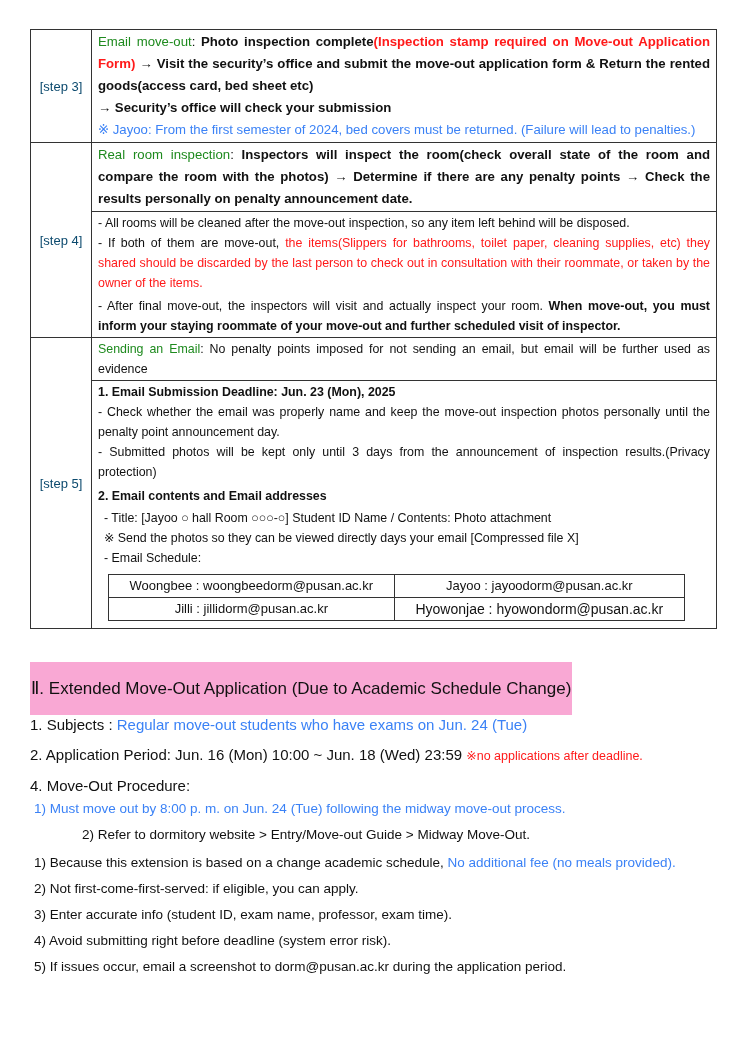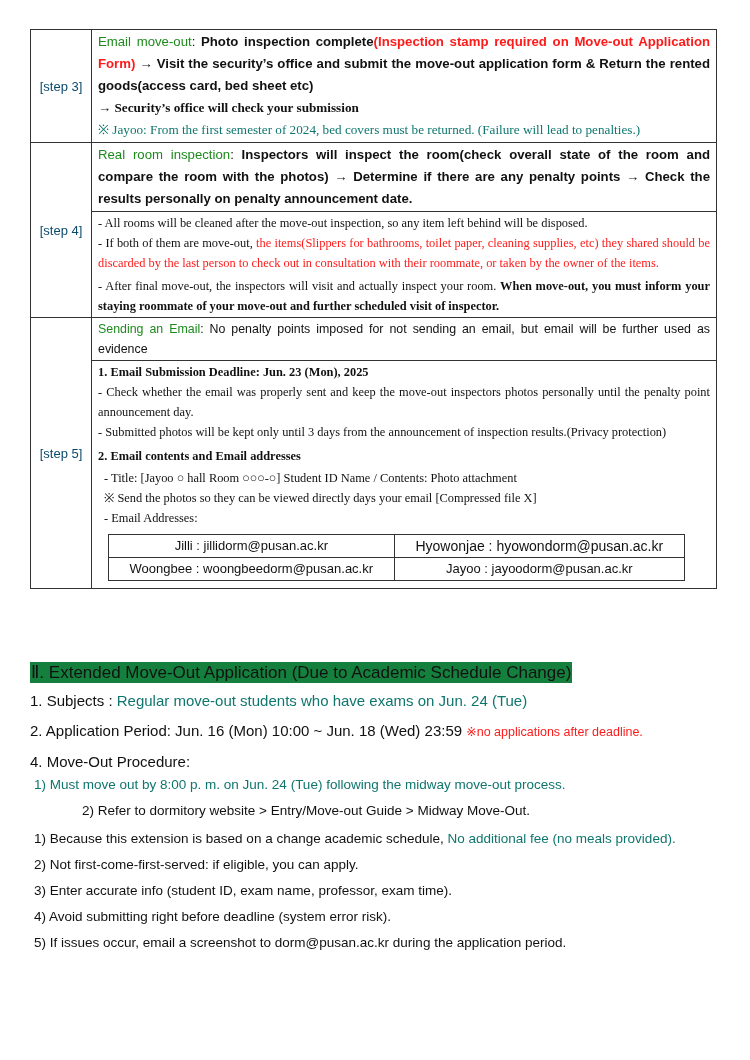--- a/index.html
+++ b/index.html
@@ -1,38 +1,38 @@
 <!DOCTYPE html>
 <html><head>
 <meta charset="utf-8">
 <style>
   html, body { margin:0; padding:0; background:#ffffff; }
   body { width:750px; height:1060px; position:relative; overflow:hidden;
          font-family:"Liberation Sans", "DejaVu Sans", sans-serif; color:#111; }
   .green { color:#1e8a1e; }
   .red { color:#ff1a1a; }
-  .blue { color:#0f766e; }
+  .blue { color:#3b82f6; }
   .bold { font-weight:bold; }
 
   table.steps { position:absolute; left:30px; top:29px; width:687px; border-collapse:collapse;
                 border:1.5px solid #333; }
   table.steps td { border:1px solid #333; vertical-align:middle; padding:0; }
   td.label { width:60px; text-align:center; font-size:13px; color:#0c4a6e; }
   .cell { padding:1px 6px 1px 6px; font-size:13.2px; line-height:22px; text-align:justify; }
   .cell.small { font-size:12.4px; line-height:20px; }
-  .cell p { margin:0;font-family:Liberation Serif, serif; }
+  .cell p { margin:0; }
   .sub { border-top:1px solid #333; }
   .indent2 { padding-left:20px; }
 
   table.emails { border-collapse:collapse; margin:6px 0 6px 10px; width:577px; }
   table.emails td { border:1px solid #333; font-size:13px; text-align:center; height:22px; padding:0 4px; }
   table.emails td.big { font-size:14px; }
 
   .sec2 { position:absolute; left:30px; top:662px; width:700px; }
-  .sec-title { display:inline-block; background:#15803d; font-size:17px; padding:0 1px; margin-bottom:8px; }
+  .sec-title { display:inline-block; background:#f9a8d4; font-size:17px; padding:16px 1px; }
   .line { font-size:15px; line-height:20px; margin-bottom:10px; white-space:nowrap; }
   .subline { font-size:13.5px; line-height:18px; margin-bottom:8px; padding-left:4px; white-space:nowrap; }
   .deadline-note { font-size:12.5px; }
 </style>
 </head>
 <body>
 
 <table class="steps">
 
   <tbody>
@@ -62,35 +62,35 @@
   </tr>
 
   <tr>
     <td class="label">[step 5]</td>
     <td>
       <div class="cell small">
         <span class="green">Sending an Email</span><span>: </span><span>No penalty points imposed for not sending an email, but email will be further used as evidence</span>
       </div>
       <div class="cell small sub">
         <p class="bold">1. Email Submission Deadline: Jun. 23 (Mon), 2025</p>
-        <p> - Check whether the email was properly sent and keep the move-out inspectors photos personally until the penalty point announcement day.</p>
+        <p> - Check whether the email was properly name and keep the move-out inspection photos personally until the penalty point announcement day.</p>
         <p> - Submitted photos will be kept only until 3 days from the announcement of inspection results.(Privacy protection)</p>
         <p class="bold" style="margin-top:4px;">2. Email contents and Email addresses</p>
         <p class="indent2" style="padding-left:6px; margin-top:2px;">- Title: [Jayoo ○ hall Room ○○○-○] Student ID Name / Contents: Photo attachment</p>
         <p style="padding-left:6px;">※ Send the photos so they can be viewed directly days your email [Compressed file X]</p>
-        <p style="padding-left:6px;">- Email Addresses:</p>
+        <p style="padding-left:6px;">- Email Schedule:</p>
         <table class="emails">
           <tbody>
                 <tr>
+            <td>Woongbee : woongbeedorm@pusan.ac.kr</td>
+            <td>Jayoo : jayoodorm@pusan.ac.kr</td>
+          </tr>
+          <tr>
             <td>Jilli : jillidorm@pusan.ac.kr</td>
             <td class="big">Hyowonjae : hyowondorm@pusan.ac.kr</td>
-          </tr>
-          <tr>
-            <td>Woongbee : woongbeedorm@pusan.ac.kr</td>
-            <td>Jayoo : jayoodorm@pusan.ac.kr</td>
           </tr>
         </tbody>
             </table>
       </div>
     </td>
   </tr>
 </tbody>
   </table>
 
 <div class="sec2">

